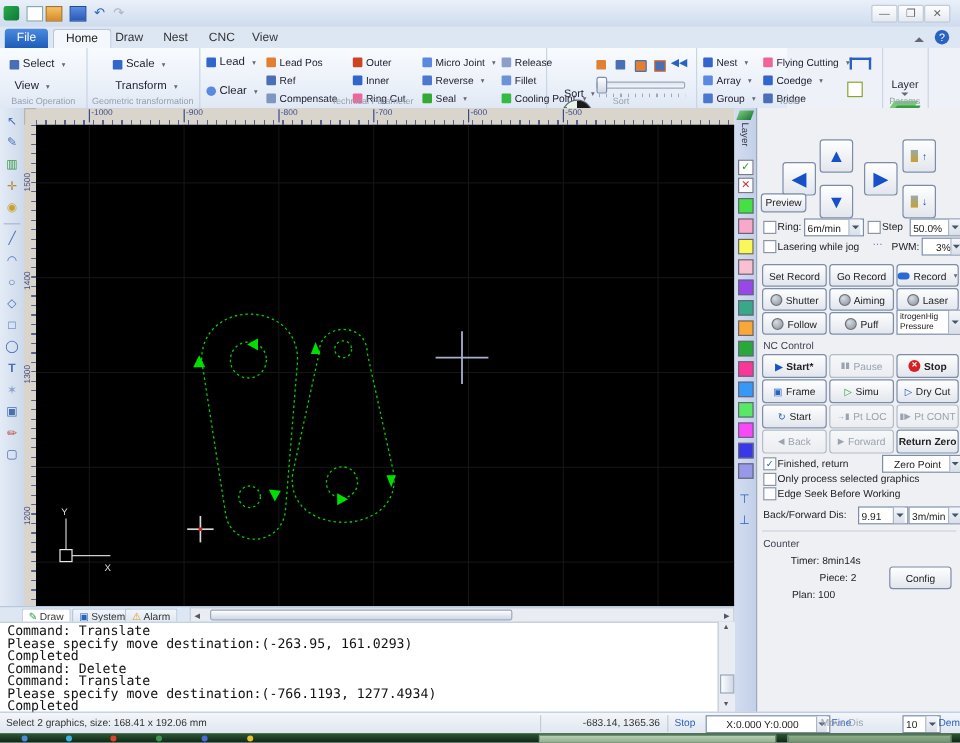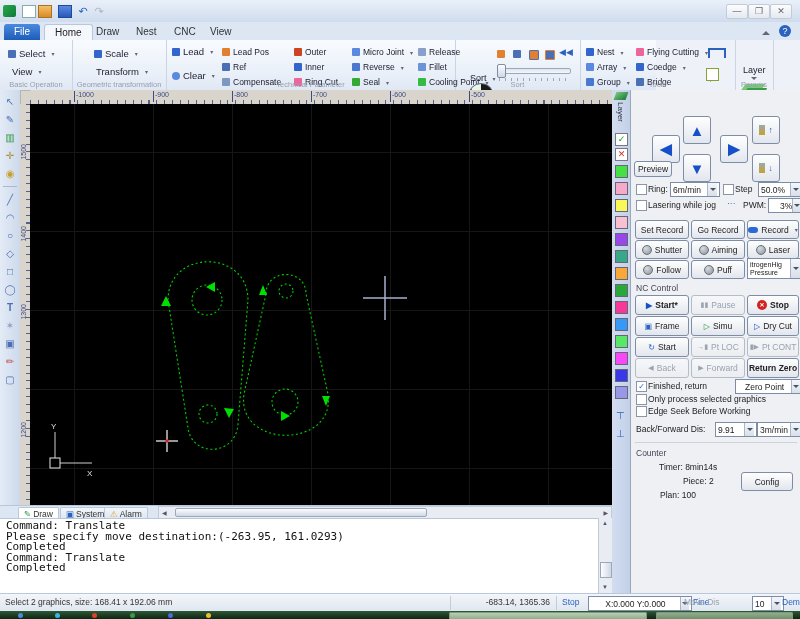--- a/index.html
+++ b/index.html
@@ -555,21 +555,23 @@
 </div>
 <div class="abs" id="hscroll">
   <span class="scr-arr" style="left:3px;">◀</span>
   <div class="thumb"></div>
   <span class="scr-arr" style="right:3px;">▶</span>
 </div>
 <div class="abs" id="console-text">
   <div>Command: Translate</div>
   <div>Please specify move destination:(-263.95, 161.0293)</div>
   <div>Completed</div>
+  <div>Command: Delete</div>
   <div>Command: Translate</div>
+  <div>Please specify move destination:(-766.1193, 1277.4934)</div>
   <div>Completed</div>
 </div>
 <div class="abs" id="vscroll">
   <span class="scr-arr" style="left:3px;top:2px;">▲</span>
   <div class="thumb"></div>
   <span class="scr-arr" style="left:3px;top:66px;">▼</span>
 </div>
 
 <div class="abs" id="statusbar">
   <span class="sseg" style="left:5px;">Select 2 graphics, size: 168.41 x 192.06 mm</span>

